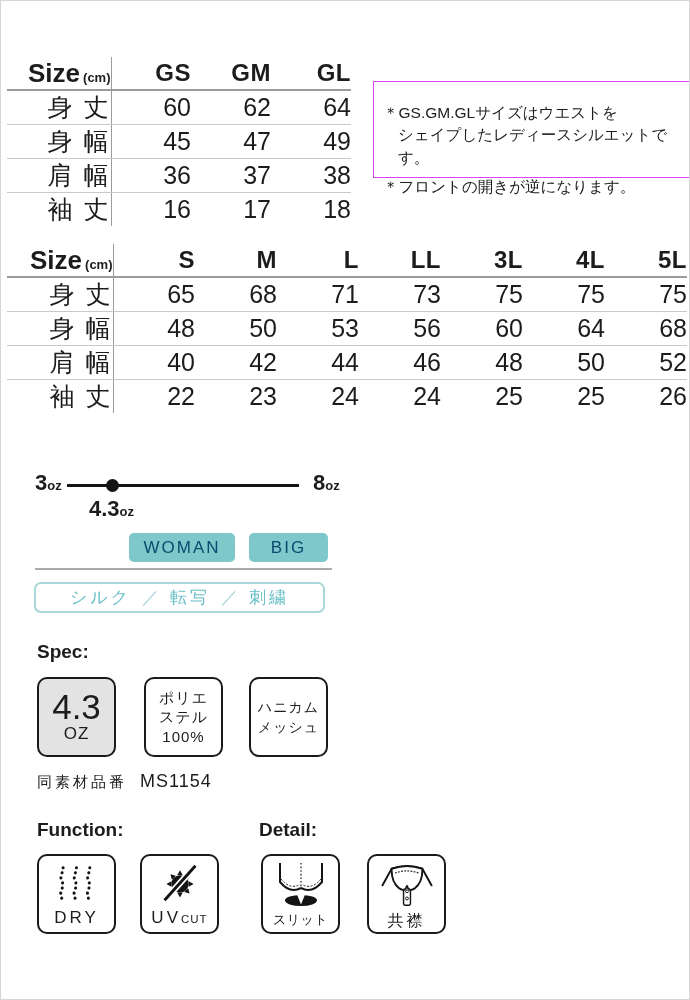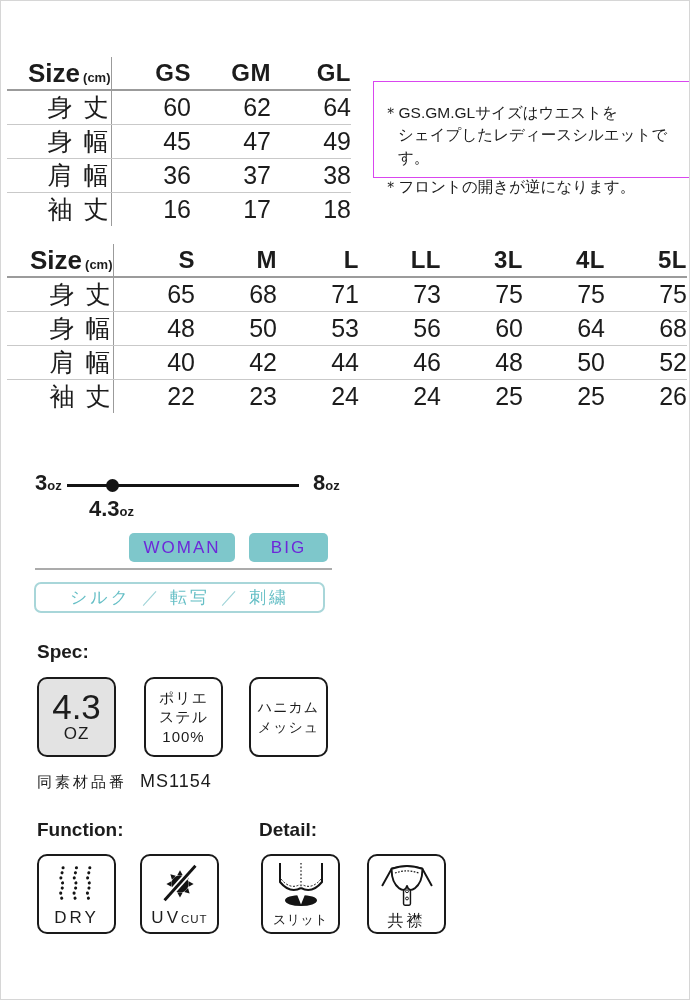--- a/index.html
+++ b/index.html
@@ -32,21 +32,21 @@
   
   .oz-big{font-size:22px;font-weight:bold;}
   .oz-small{font-size:13px;font-weight:bold;}
   .oz-min{position:absolute;left:34px;top:469px;}
   .oz-max{position:absolute;left:312px;top:469px;}
   .oz-line{position:absolute;left:66px;top:483px;width:232px;height:3px;background:#141414;}
   .oz-dot{position:absolute;left:39px;top:-5px;width:13px;height:13px;border-radius:50%;background:#141414;}
   .oz-current{position:absolute;left:88px;top:495px;}
   
   .badge{position:absolute;top:532px;height:29px;border-radius:5px;background:#7ec7cb;
-    color:#6d28d9;font-size:17px;letter-spacing:2px;text-align:center;line-height:29px;}
+    color:#0c4a6e;font-size:17px;letter-spacing:2px;text-align:center;line-height:29px;}
   .badge-woman{left:128px;width:106px;}
   .badge-big{left:248px;width:79px;}
   .hr-light{position:absolute;left:34px;top:567px;width:297px;height:2px;background:#ababab;}
   
   .print-box{position:absolute;left:33px;top:581px;width:291px;height:31px;
     border:2px solid #a8d6d9;border-radius:7px;box-sizing:border-box;
     display:flex;align-items:center;justify-content:center;gap:11px;
     color:#66bfc6;font-size:17px;letter-spacing:3px;}
   .print-box .slash{color:#9ed3d7;letter-spacing:0;}
   

